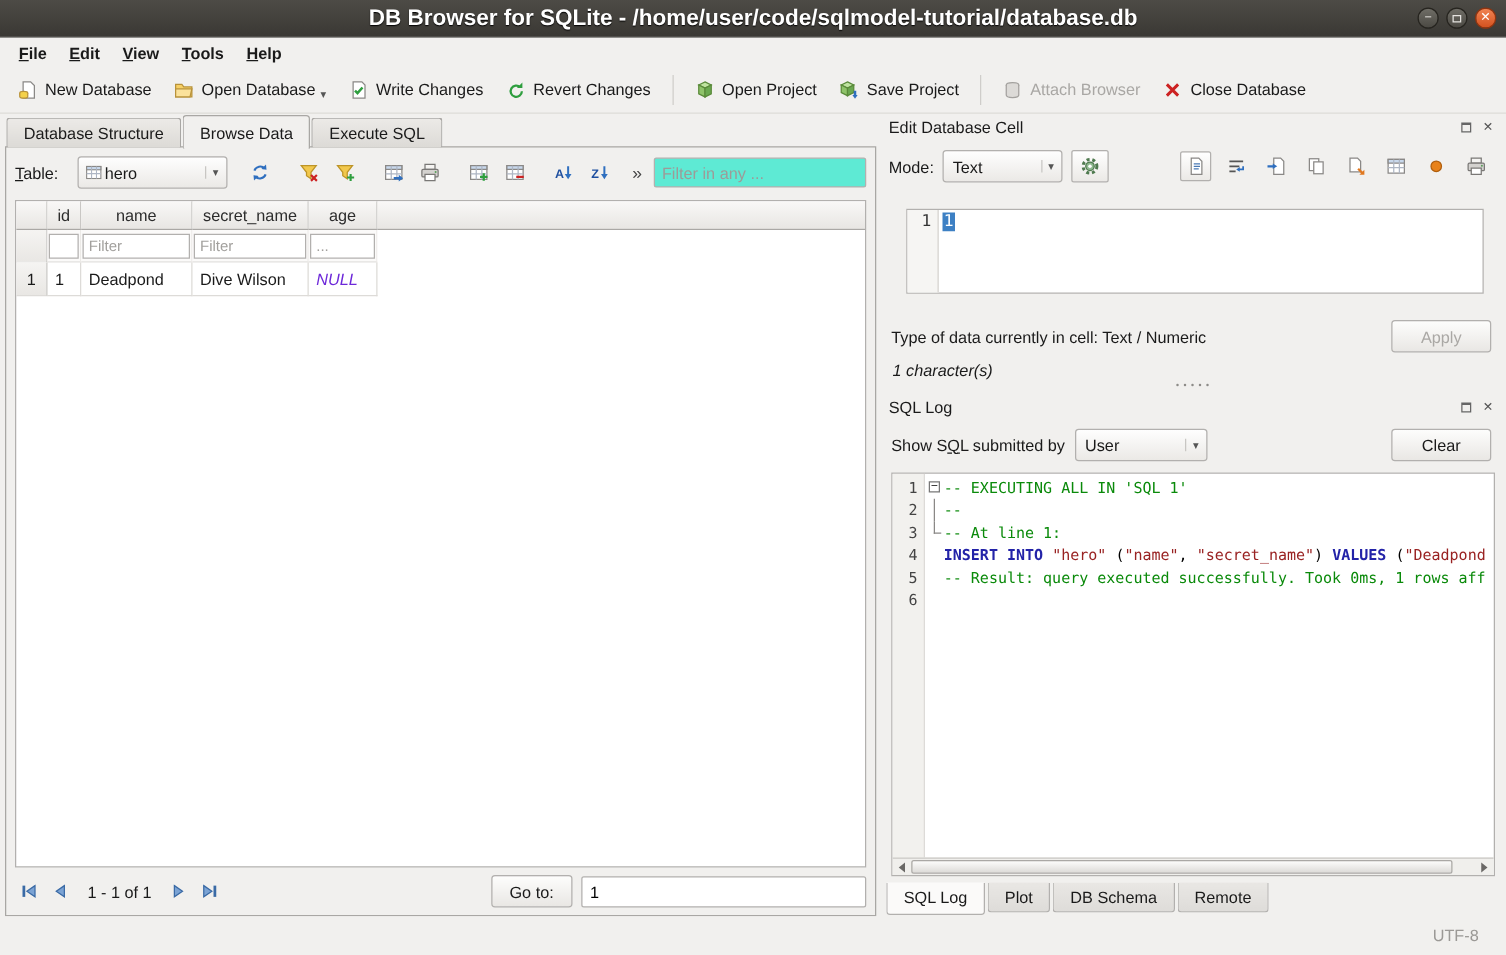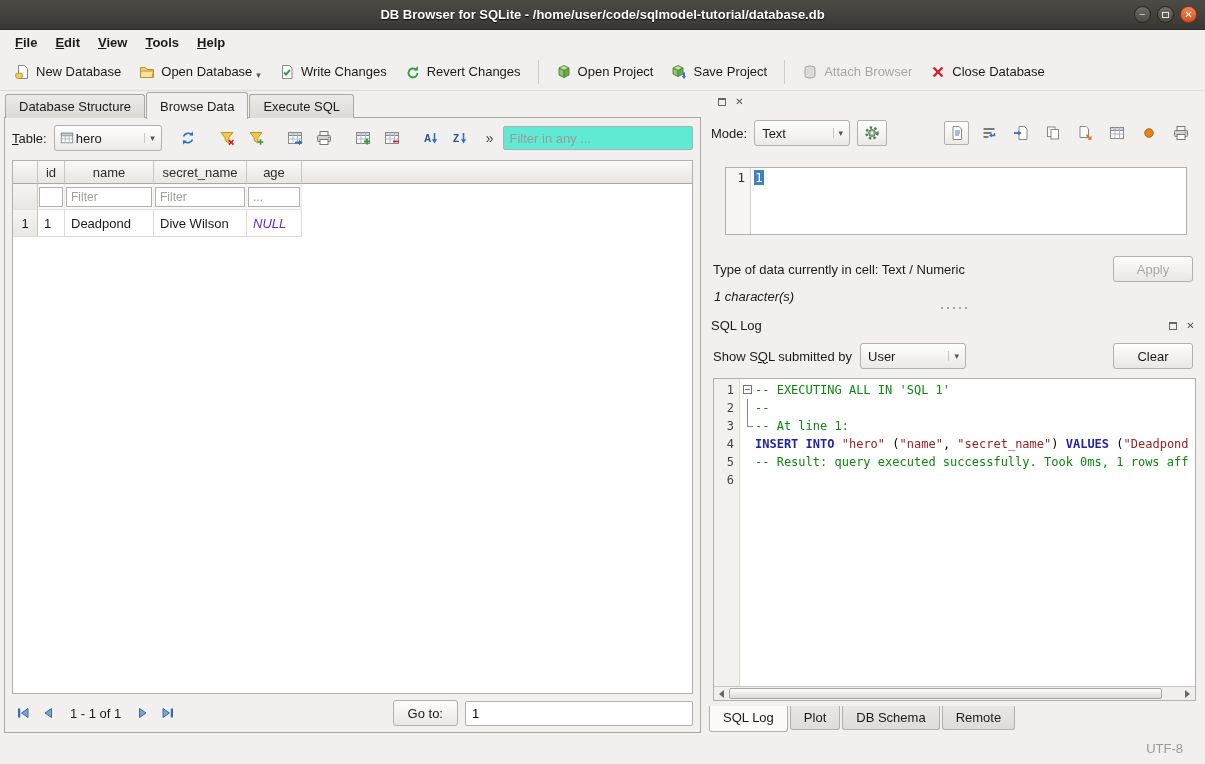--- a/index.html
+++ b/index.html
@@ -4,21 +4,21 @@
 <style>
   *{box-sizing:border-box; margin:0; padding:0;}
   html,body{background:#d8d6d4;}
   body{font-family:"Liberation Sans",sans-serif; font-size:13px; color:#1a1a1a;}
   .window{position:relative; width:1205px; height:764px; background:#f1f0ee; overflow:hidden;}
 
   
   .titlebar{position:absolute; top:0; left:0; right:0; height:30px;
     background:linear-gradient(#4d4b46,#3a3834); border-bottom:1px solid #2c2a27;
     display:flex; align-items:center;}
-  .title{flex:1; text-align:center; color:#fff; font-weight:bold; font-size:13px; text-shadow:0 1px 1px #000;}
+  .title{flex:1; text-align:center; color:#fff; font-weight:bold; font-size:18px; text-shadow:0 1px 1px #000;}
   .winbtns{position:absolute; right:8px; top:6px; display:flex; gap:6px;}
   .tb-btn{width:17px; height:17px; border-radius:50%; border:1px solid #26241f;
     background:linear-gradient(#6f6d66,#4b4943); color:#e6e4e0; font-size:10px;
     line-height:15px; text-align:center; display:flex; align-items:center; justify-content:center;}
   .tb-close{background:linear-gradient(#f08352,#d4521f); border-color:#8f3410; color:#fff;}
   .maxsq{width:7px; height:6px; border:1px solid #e6e4e0; display:block;}
 
   
   .menubar{position:absolute; top:31px; left:0; right:0; height:22px; display:flex;
     align-items:center; padding-left:6px; background:#f1f0ee;}
@@ -40,21 +40,21 @@
     border:1px solid #a9a7a4; border-bottom:none; border-radius:3px 3px 0 0; margin-right:1px;}
   .ltab.active{height:27px; padding-top:6px; background:#f1f0ee; margin-bottom:-1px;}
   .lpane{position:absolute; top:26px; left:0; right:0; bottom:0; border:1px solid #a9a7a4; background:#f1f0ee;}
 
   .browse-toolbar{position:absolute; top:6px; left:7px; right:7px; height:28px; display:flex; align-items:center; gap:3px;}
   .lbl{white-space:nowrap;}
   .combo{display:flex; align-items:center; height:26px; background:linear-gradient(#fefefe,#ebe9e6);
     border:1px solid #b2b0ae; border-radius:3px; padding:0 3px 0 5px;}
   .cval{flex:1; text-align:left; padding:0 4px 0 2px; white-space:nowrap; overflow:hidden;}
   .arrow-zone{border-left:1px solid #c8c6c3; padding:0 3px 0 5px; color:#555; font-size:9px;}
-  .table-combo{width:108px; margin-left:4px;}
+  .table-combo{width:120px; margin-left:12px;}
   .ibtn{width:26px; height:26px; display:flex; align-items:center; justify-content:center; border-radius:3px;}
   .grp{margin-left:10px;}
   .overflow{margin-left:8px; color:#444; font-size:14px; padding:0 2px;}
   .filter-any{margin-left:4px; flex:1; min-width:120px; height:24px; border:1px solid #b2b0ae;
     border-radius:2px; padding:0 6px; font-size:13px; background:#5eead4; font-family:"Liberation Sans",sans-serif;}
   .filter-any::placeholder{color:#9d9b98;}
 
   .grid{position:absolute; top:42px; left:7px; right:7px; bottom:38px; border:1px solid #b2b0ae;
     background:#fff; overflow:hidden;}
   .g-row{display:flex;}
@@ -424,20 +424,21 @@
         <div class="btn">Go to:</div>
         <input class="goto-input" value="1" style="">
       </div>
 
     </div>
   </div>
 
   <div class="main-right">
 
     <div class="dock-title dt1">
+      <span class="t">Edit Database Cell</span>
       <span class="dock-ico">
           <span class="floatsq"></span>
         </span>
       <span class="dock-ico">✕</span>
     </div>
 
     <div class="mode-row">
       <span class="lbl">Mode:</span>
       <div class="combo mode-combo">
         <span class="cval">Text</span>

